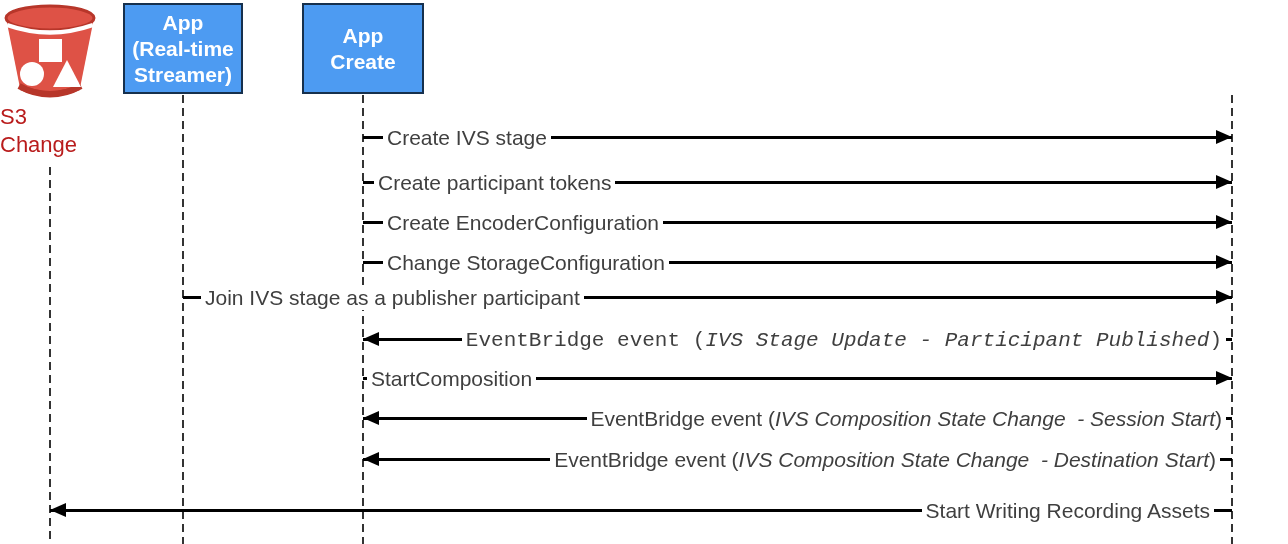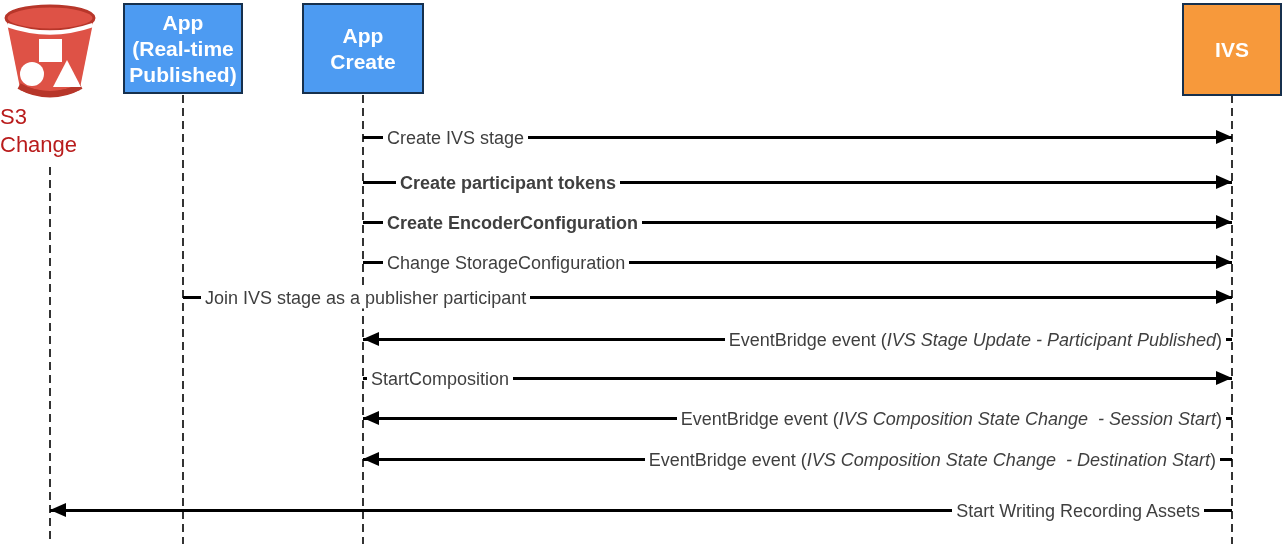--- a/index.html
+++ b/index.html
@@ -24,21 +24,21 @@
   #lifelines { position:absolute; left:0; top:0; width:1288px; height:544px; pointer-events:none; }
 
   
   .msg { position:absolute; height:0; }
   .msg .line { position:absolute; left:0; right:0; top:-1px; height:2.5px; background:#000; }
   .head { position:absolute; width:0; height:0; top:-7px;
     border-top:7px solid transparent; border-bottom:7px solid transparent; }
   .head-right { right:0; border-left:16px solid #000; }
   .head-left  { left:0;  border-right:16px solid #000; }
   .label { position:absolute; top:1px; transform:translateY(-50%); background:#fff;
-    white-space:pre; font-size:18px; color:#3F3F3F; padding:0 4px; }
+    white-space:pre; font-size:21px; color:#3F3F3F; padding:0 4px; }
   .label i { font-style:italic; }
 </style>
 </head>
 <body>
 
 <div id="canvas">
 
   <svg id="lifelines" viewBox="0 0 1288 544">
     <line x1="50" y1="167" x2="50" y2="544" stroke="#333" stroke-width="2" stroke-dasharray="8 5"></line>
     <line x1="183" y1="95" x2="183" y2="544" stroke="#333" stroke-width="2" stroke-dasharray="8 5"></line>
@@ -59,66 +59,63 @@
     </svg>
     <div class="s3-label">
       <div>S3</div>
       <div>Change</div>
     </div>
   </div>
 
   <div class="actor blue" style="left:123px; top:3px; width:120px; height:91px;">
     <div>App</div>
     <div>(Real-time</div>
-    <div>Published)</div>
+    <div>Streamer)</div>
   </div>
 
   <div class="actor blue" style="left:302px; top:3px; width:122px; height:91px;">
     <div>App</div>
     <div>Create</div>
   </div>
 
-  <div class="actor orange" style="left:1182px; top:3px; width:100px; height:93px;">
-    <div>IVS</div>
-  </div>
 
   <div class="msg" style="left:363px; top:137px; width:869px;">
     <div class="line"></div>
     <div class="head head-right"></div>
     <div class="label" style="left:20px;"><span>Create IVS stage</span><i></i><span></span></div>
   </div>
 
   <div class="msg" style="left:363px; top:182px; width:869px;">
     <div class="line"></div>
     <div class="head head-right"></div>
-    <div class="label" style="left:33px;font-weight:bold;"><span>Create participant tokens</span><i></i><span></span></div>
+    <div class="label" style="left:11px;"><span>Create participant tokens</span><i></i><span></span></div>
   </div>
 
   <div class="msg" style="left:363px; top:222px; width:869px;">
     <div class="line"></div>
     <div class="head head-right"></div>
-    <div class="label" style="left:20px;font-weight:bold;"><span>Create EncoderConfiguration</span><i></i><span></span></div>
+    <div class="label" style="left:20px;"><span>Create EncoderConfiguration</span><i></i><span></span></div>
   </div>
 
   <div class="msg" style="left:363px; top:262px; width:869px;">
     <div class="line"></div>
     <div class="head head-right"></div>
     <div class="label" style="left:20px;"><span>Change StorageConfiguration</span><i></i><span></span></div>
   </div>
 
   <div class="msg" style="left:183px; top:297px; width:1049px;">
     <div class="line"></div>
     <div class="head head-right"></div>
     <div class="label" style="left:18px;text-align:right;"><span>Join IVS stage as a publisher participant</span><i></i><span></span></div>
   </div>
 
   <div class="msg" style="left:363px; top:339px; width:869px;">
     <div class="line"></div>
     <div class="head head-left"></div>
-    <div class="label" style="right:6px;"><span>EventBridge event (</span><i>IVS Stage Update - Participant Published</i><span>)</span></div>
+    <div class="label" style="right:6px;font-family:Liberation Mono, monospace;"><span>EventBridge event (</span><i>IVS Stage Update - Participant Published</i><span>)</span></div>
   </div>
 
   <div class="msg" style="left:363px; top:378px; width:869px;">
     <div class="line"></div>
     <div class="head head-right"></div>
     <div class="label" style="left:4px;"><span>StartComposition</span><i></i><span></span></div>
   </div>
 
   <div class="msg" style="left:363px; top:418px; width:869px;">
     <div class="line"></div>
@@ -128,16 +125,16 @@
 
   <div class="msg" style="left:363px; top:459px; width:869px;">
     <div class="line"></div>
     <div class="head head-left"></div>
     <div class="label" style="right:12px;"><span>EventBridge event (</span><i>IVS Composition State Change  - Destination Start</i><span>)</span></div>
   </div>
 
   <div class="msg" style="left:50px; top:510px; width:1182px;">
     <div class="line"></div>
     <div class="head head-left"></div>
-    <div class="label" style="right:28px;"><span>Start Writing Recording Assets</span><i></i><span></span></div>
+    <div class="label" style="right:18px;"><span>Start Writing Recording Assets</span><i></i><span></span></div>
   </div>
 
 </div>
 
 </body></html>

